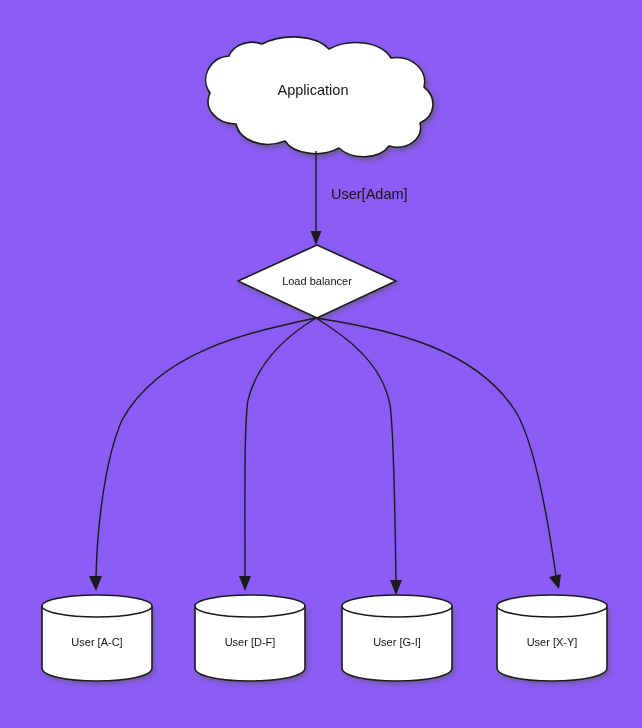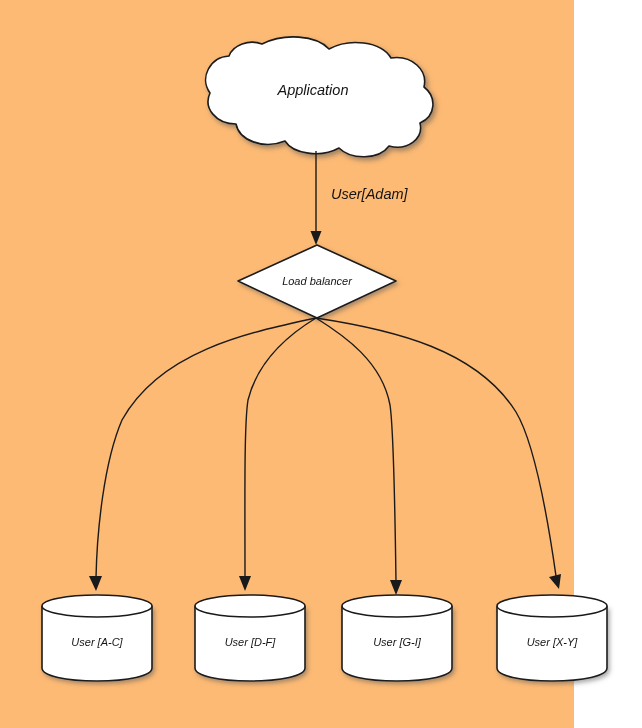--- a/index.html
+++ b/index.html
@@ -9,24 +9,23 @@
     background: #ffffff;
   }
   body {
     width: 642px;
     height: 728px;
     overflow: hidden;
     font-family: "Liberation Sans", sans-serif;
   }
   #diagram-canvas {
     position: relative;
-    width: 574px;
+    width: 642px;
     height: 728px;
-    background: #fdba74;
-    font-style: italic;
+    background: #8b5cf6;
   }
   svg.diagram {
     display: block;
     width: 642px;
     height: 728px;
   }
   .node-shape {
     fill: #ffffff;
     stroke: #1a1a1a;
     stroke-width: 1.6;

